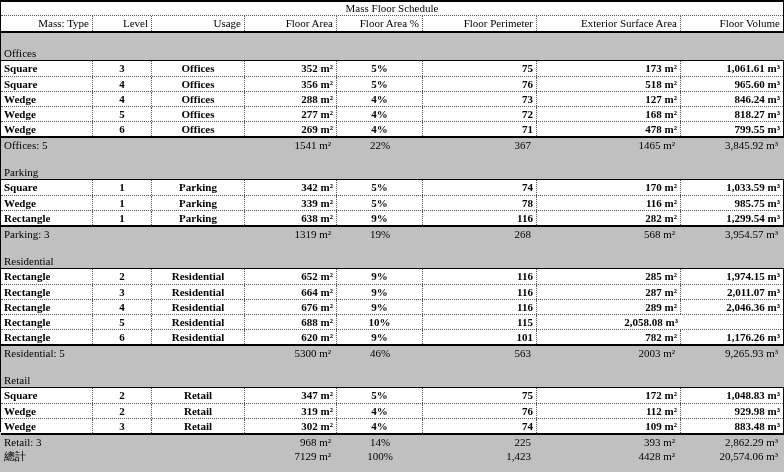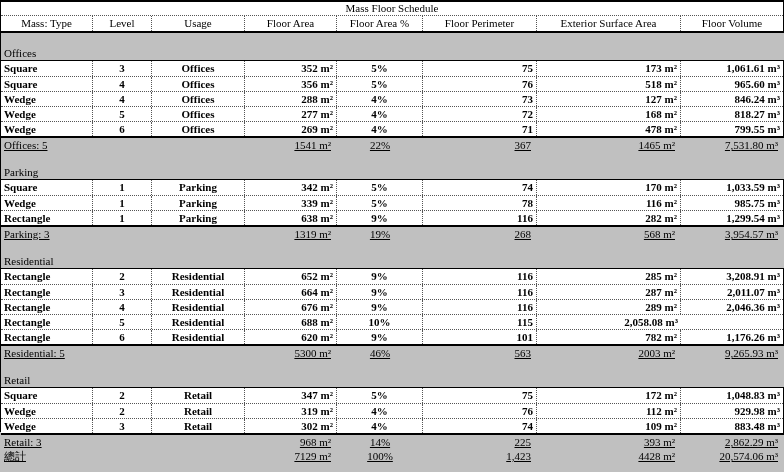--- a/index.html
+++ b/index.html
@@ -36,21 +36,21 @@
     line-height: 13px;
     text-align: center;
     border-bottom: 1px dotted var(--dotted);
     overflow: hidden;
   }
   .grid {
     display: grid;
     grid-template-columns: 92px 59px 93px 92px 86px 114px 144px auto;
   }
   .hdr-row { height: 15px; line-height: 14px; }
-  .hdr-row .c { text-align: center; }
+  .hdr-row .c { text-align: right; }
   
   .c {
     overflow: hidden;
     white-space: nowrap;
     padding: 0 3px;
     border-right: 1px dotted var(--dotted);
   }
   .c:last-child { border-right: none; }
   .a-l { text-align: left; }
   .a-c { text-align: center; }
@@ -66,21 +66,21 @@
   .block {
     background: var(--block-bg);
     border-top: 1px solid var(--line);
     border-bottom: 2px solid var(--line);
     border-right: 1px solid var(--line);
     font-weight: bold;
   }
   .data-row { height: 15px; line-height: 14px; }
   .data-row + .data-row { border-top: 1px dotted var(--dotted); }
   
-  .sum-row { height: 14px; line-height: 14px; text-decoration: underline; }
+  .sum-row { height: 14px; line-height: 14px; }
   .sum-row .c { border-right: none; }
   .sum-row .a-r { padding-right: 6px; }
 </style>
 </head>
 <body>
 
 <div class="page">
 
   <div class="header-block">
     <div class="title-row">Mass Floor Schedule</div>
@@ -151,21 +151,21 @@
         </div>
       </div>
       <div class="grid sum-row">
         <div class="c a-l">Offices: 5</div>
         <div class="c a-c"></div>
         <div class="c a-c"></div>
         <div class="c a-r">1541 m²</div>
         <div class="c a-c">22%</div>
         <div class="c a-r">367</div>
         <div class="c a-r">1465 m²</div>
-        <div class="c a-r">7,531.80 m³</div>
+        <div class="c a-r">3,845.92 m³</div>
       </div>
       <div class="group-label">Parking</div>
       <div class="block">
         <div class="grid data-row">
           <div class="c a-l">Square</div>
           <div class="c a-c">1</div>
           <div class="c a-c">Parking</div>
           <div class="c a-r">342 m²</div>
           <div class="c a-c">5%</div>
           <div class="c a-r">74</div>
@@ -206,21 +206,21 @@
       <div class="group-label">Residential</div>
       <div class="block">
         <div class="grid data-row">
           <div class="c a-l">Rectangle</div>
           <div class="c a-c">2</div>
           <div class="c a-c">Residential</div>
           <div class="c a-r">652 m²</div>
           <div class="c a-c">9%</div>
           <div class="c a-r">116</div>
           <div class="c a-r">285 m²</div>
-          <div class="c a-r">3,208.91 m³</div>
+          <div class="c a-r">1,974.15 m³</div>
         </div>
         <div class="grid data-row">
           <div class="c a-l">Rectangle</div>
           <div class="c a-c">3</div>
           <div class="c a-c">Residential</div>
           <div class="c a-r">664 m²</div>
           <div class="c a-c">9%</div>
           <div class="c a-r">116</div>
           <div class="c a-r">287 m²</div>
           <div class="c a-r">2,011.07 m³</div>

